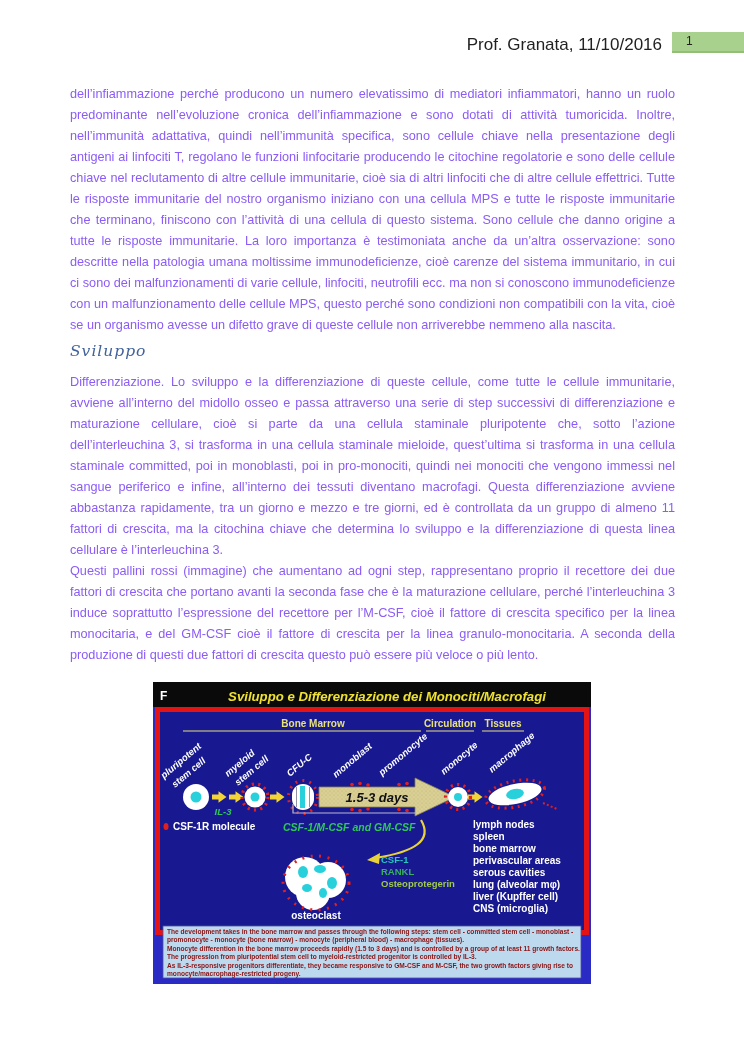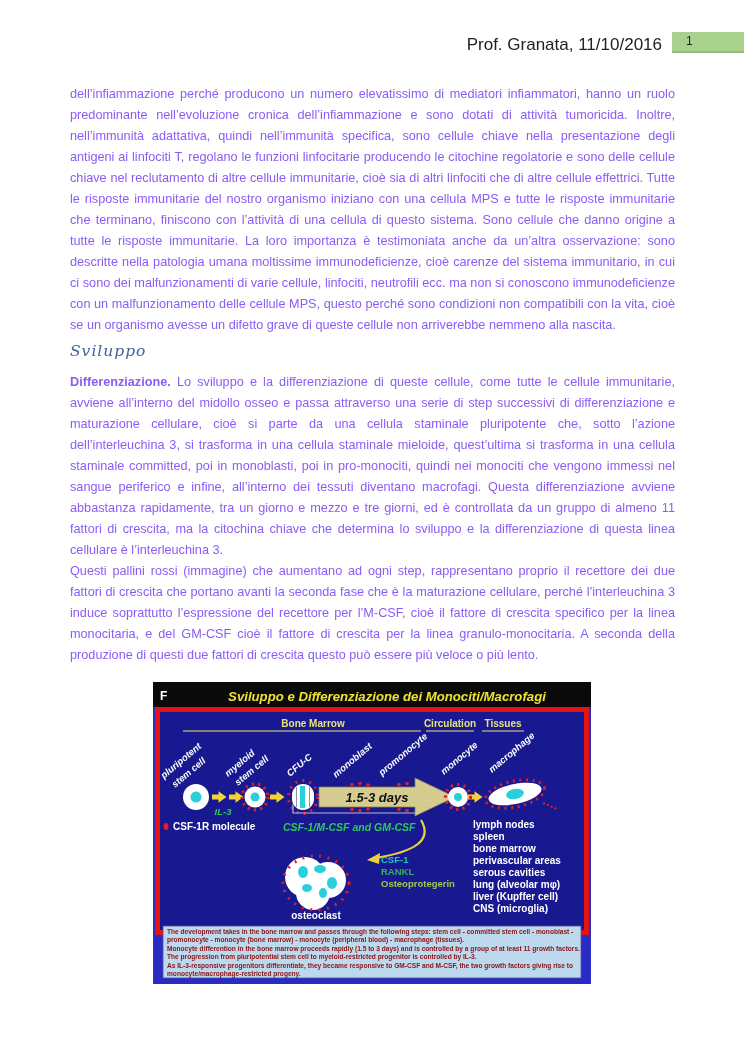--- a/index.html
+++ b/index.html
@@ -23,21 +23,21 @@
   .textcol { position:absolute; left:70px; top:84px; width:605px; }
   .textcol p {
     font-size:12.7px; line-height:21px; text-align:justify;
     color:#8b5cf6;
   }
   h2.macro {
     font-family:"DejaVu Serif", serif; font-style:italic; font-weight:500;
     font-size:15.5px; color:#41629b; letter-spacing:1px;
     margin:6px 0 12px 0;
   }
-  .lead-bold { font-weight:bold; }
+  .lead-bold { font-weight:normal; }
   .em-it { }
   
   .figwrap { position:absolute; left:153px; top:682px; width:438px; height:302px; }
   svg text { font-family:"Liberation Sans", sans-serif; }
   svg .serifcap { font-family:"DejaVu Serif", serif; }
 </style>
 </head>
 <body>
 
 <div class="page">

